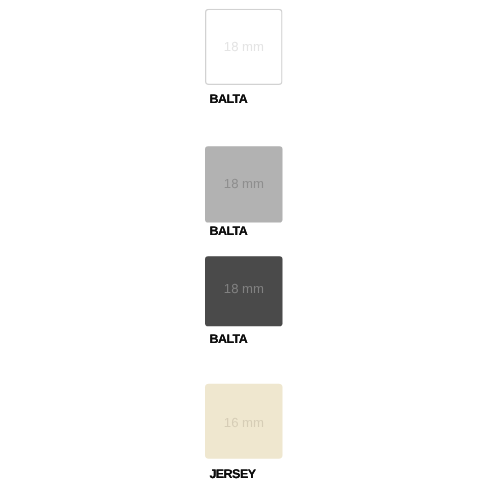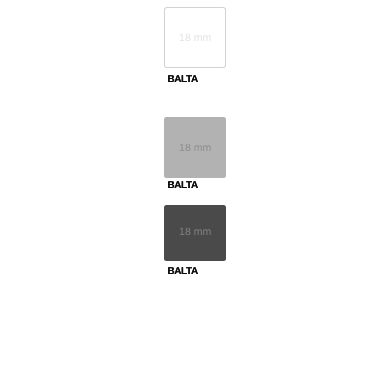--- a/index.html
+++ b/index.html
@@ -65,15 +65,21 @@
       <div class="name">BALTA</div>
     </div>
 
     <div class="swatch-item" id="item2" style="top: 205.3px; --fill: #4a4a4a; --h: 55.5px; --radius: 2.5px; --ring: none; --size-color: #818181; --size-y: 26.5px; --label-y: 60.19999999999999px; --label-color: #0d0d0d;">
       <div class="swatch">
         <span class="size">18 mm</span>
       </div>
       <div class="name">BALTA</div>
     </div>
 
+    <div class="swatch-item" id="item3" style="top: 307.2px; --fill: #efe7cf; --h: 59.9px; --radius: 3px; --ring: none; --size-color: #d6cdb6; --size-y: 32.3px; --label-y: 65.5px; --label-color: #0d0d0d;">
+      <div class="swatch">
+        <span class="size">16 mm</span>
+      </div>
+      <div class="name">JERSEY</div>
+    </div>
 
   </div>
 </div>
 
 </body></html>

